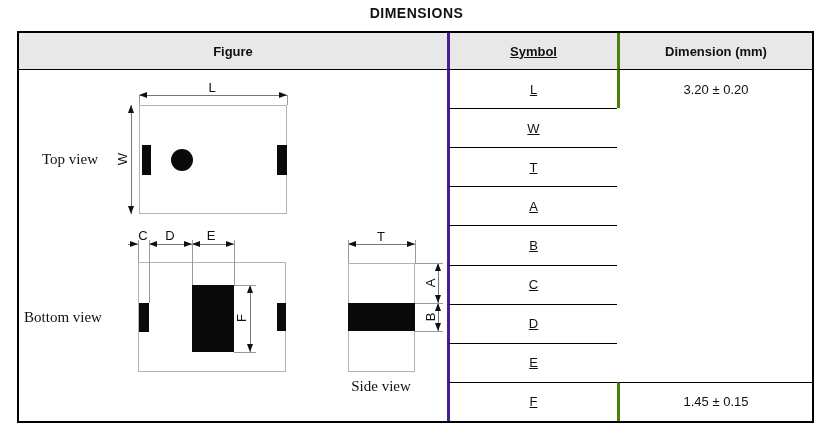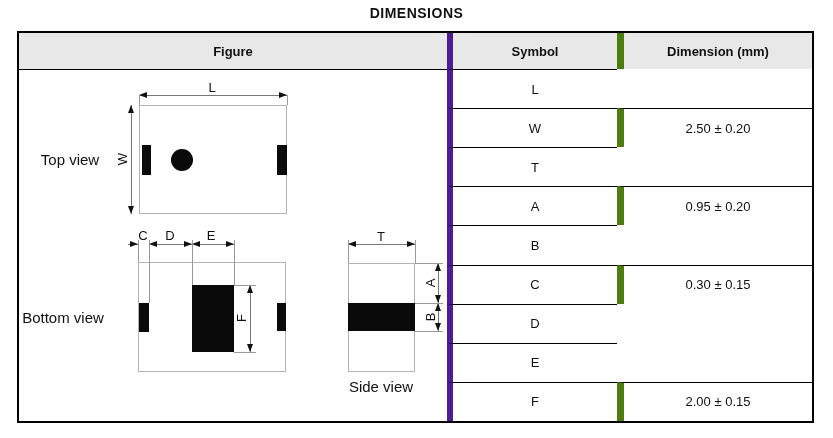--- a/index.html
+++ b/index.html
@@ -8,40 +8,40 @@
   #title{position:absolute;left:0;right:0;top:5px;text-align:center;
          font-size:14px;font-weight:bold;letter-spacing:.5px;}
   
   #dims-table{position:absolute;left:17px;top:31px;width:797px;height:392px;
               border:2px solid #000;display:grid;box-sizing:border-box;
               grid-template-columns:428px 170px 1fr;
               grid-template-rows:36px repeat(9,1fr);}
   .hcell{background:#e8e8e8;display:flex;align-items:center;justify-content:center;
          font-size:13px;font-weight:bold;}
   .cell{display:flex;align-items:center;justify-content:center;font-size:13px;}
-  .col2{grid-column:2;border-left:6px solid #4c1d95;}
-  .col3{grid-column:3;border-left:7px solid #4d7c0f;}
+  .col2{grid-column:2;border-left:3px solid #4c1d95;text-decoration:underline;}
+  .col3{grid-column:3;border-left:3px solid #4d7c0f;}
   .rline{border-top:1px solid #000;}
   #figure-cell{grid-column:1;grid-row:2 / span 9;border-top:1px solid #000;position:relative;}
   .outline{position:absolute;border:1px solid #b3b3b3;background:#fff;box-sizing:border-box;}
   .fill{position:absolute;background:#0a0a0a;}
   .circle{position:absolute;background:#0a0a0a;border-radius:50%;}
   .dlh{position:absolute;height:1px;background:#777;}
   .dlv{position:absolute;width:1px;background:#777;}
   .exh{position:absolute;height:1px;background:#9a9a9a;}
   .exv{position:absolute;width:1px;background:#9a9a9a;}
   .arr{position:absolute;width:0;height:0;}
   .arr.r{border-left:8px solid #111;border-top:3px solid transparent;border-bottom:3px solid transparent;}
   .arr.l{border-right:8px solid #111;border-top:3px solid transparent;border-bottom:3px solid transparent;}
   .arr.u{border-bottom:8px solid #111;border-left:3px solid transparent;border-right:3px solid transparent;}
   .arr.d{border-top:8px solid #111;border-left:3px solid transparent;border-right:3px solid transparent;}
   .dim-label{position:absolute;font-size:13px;color:#111;transform:translate(-50%,-50%);line-height:1;}
   .dim-label.rot{transform:translate(-50%,-50%) rotate(-90deg);}
   .view-label{position:absolute;font-size:15px;color:#111;transform:translate(-50%,-50%);
-              white-space:nowrap;line-height:1;}
+              white-space:nowrap;line-height:1;font-family:Liberation Serif, serif;}
 </style>
 </head>
 <body>
 
 <div id="page">
 
   <div id="title">DIMENSIONS</div>
 
   <div id="dims-table">
     <div class="hcell">Figure</div>
@@ -109,26 +109,24 @@
       <div class="arr d" style="left:416px;top:253px;"></div>
       <div class="exh" style="left:396px;top:193px;width:28px;"></div>
       <div class="exh" style="left:396px;top:233px;width:28px;"></div>
       <div class="exh" style="left:396px;top:261px;width:28px;"></div>
       <div class="dim-label rot" style="left:411px;top:213px;">A</div>
       <div class="dim-label rot" style="left:411px;top:247px;">B</div>
       <div class="view-label" style="left:362px;top:316px;">Side view</div>
     </div>
 
     <div class="cell col2 rline">L</div>
+    <div class="cell col3 rline">3.20 ± 0.20</div>
     <div class="cell col2 rline">W</div>
-    <div class="cell col3 rline">2.50 ± 0.20</div>
     <div class="cell col2 rline">T</div>
     <div class="cell col2 rline">A</div>
-    <div class="cell col3 rline">0.95 ± 0.20</div>
     <div class="cell col2 rline">B</div>
     <div class="cell col2 rline">C</div>
-    <div class="cell col3 rline">0.30 ± 0.15</div>
     <div class="cell col2 rline">D</div>
     <div class="cell col2 rline">E</div>
     <div class="cell col2 rline">F</div>
-    <div class="cell col3 rline">2.00 ± 0.15</div>
+    <div class="cell col3 rline">1.45 ± 0.15</div>
   </div>
 </div>
 
 </body></html>

